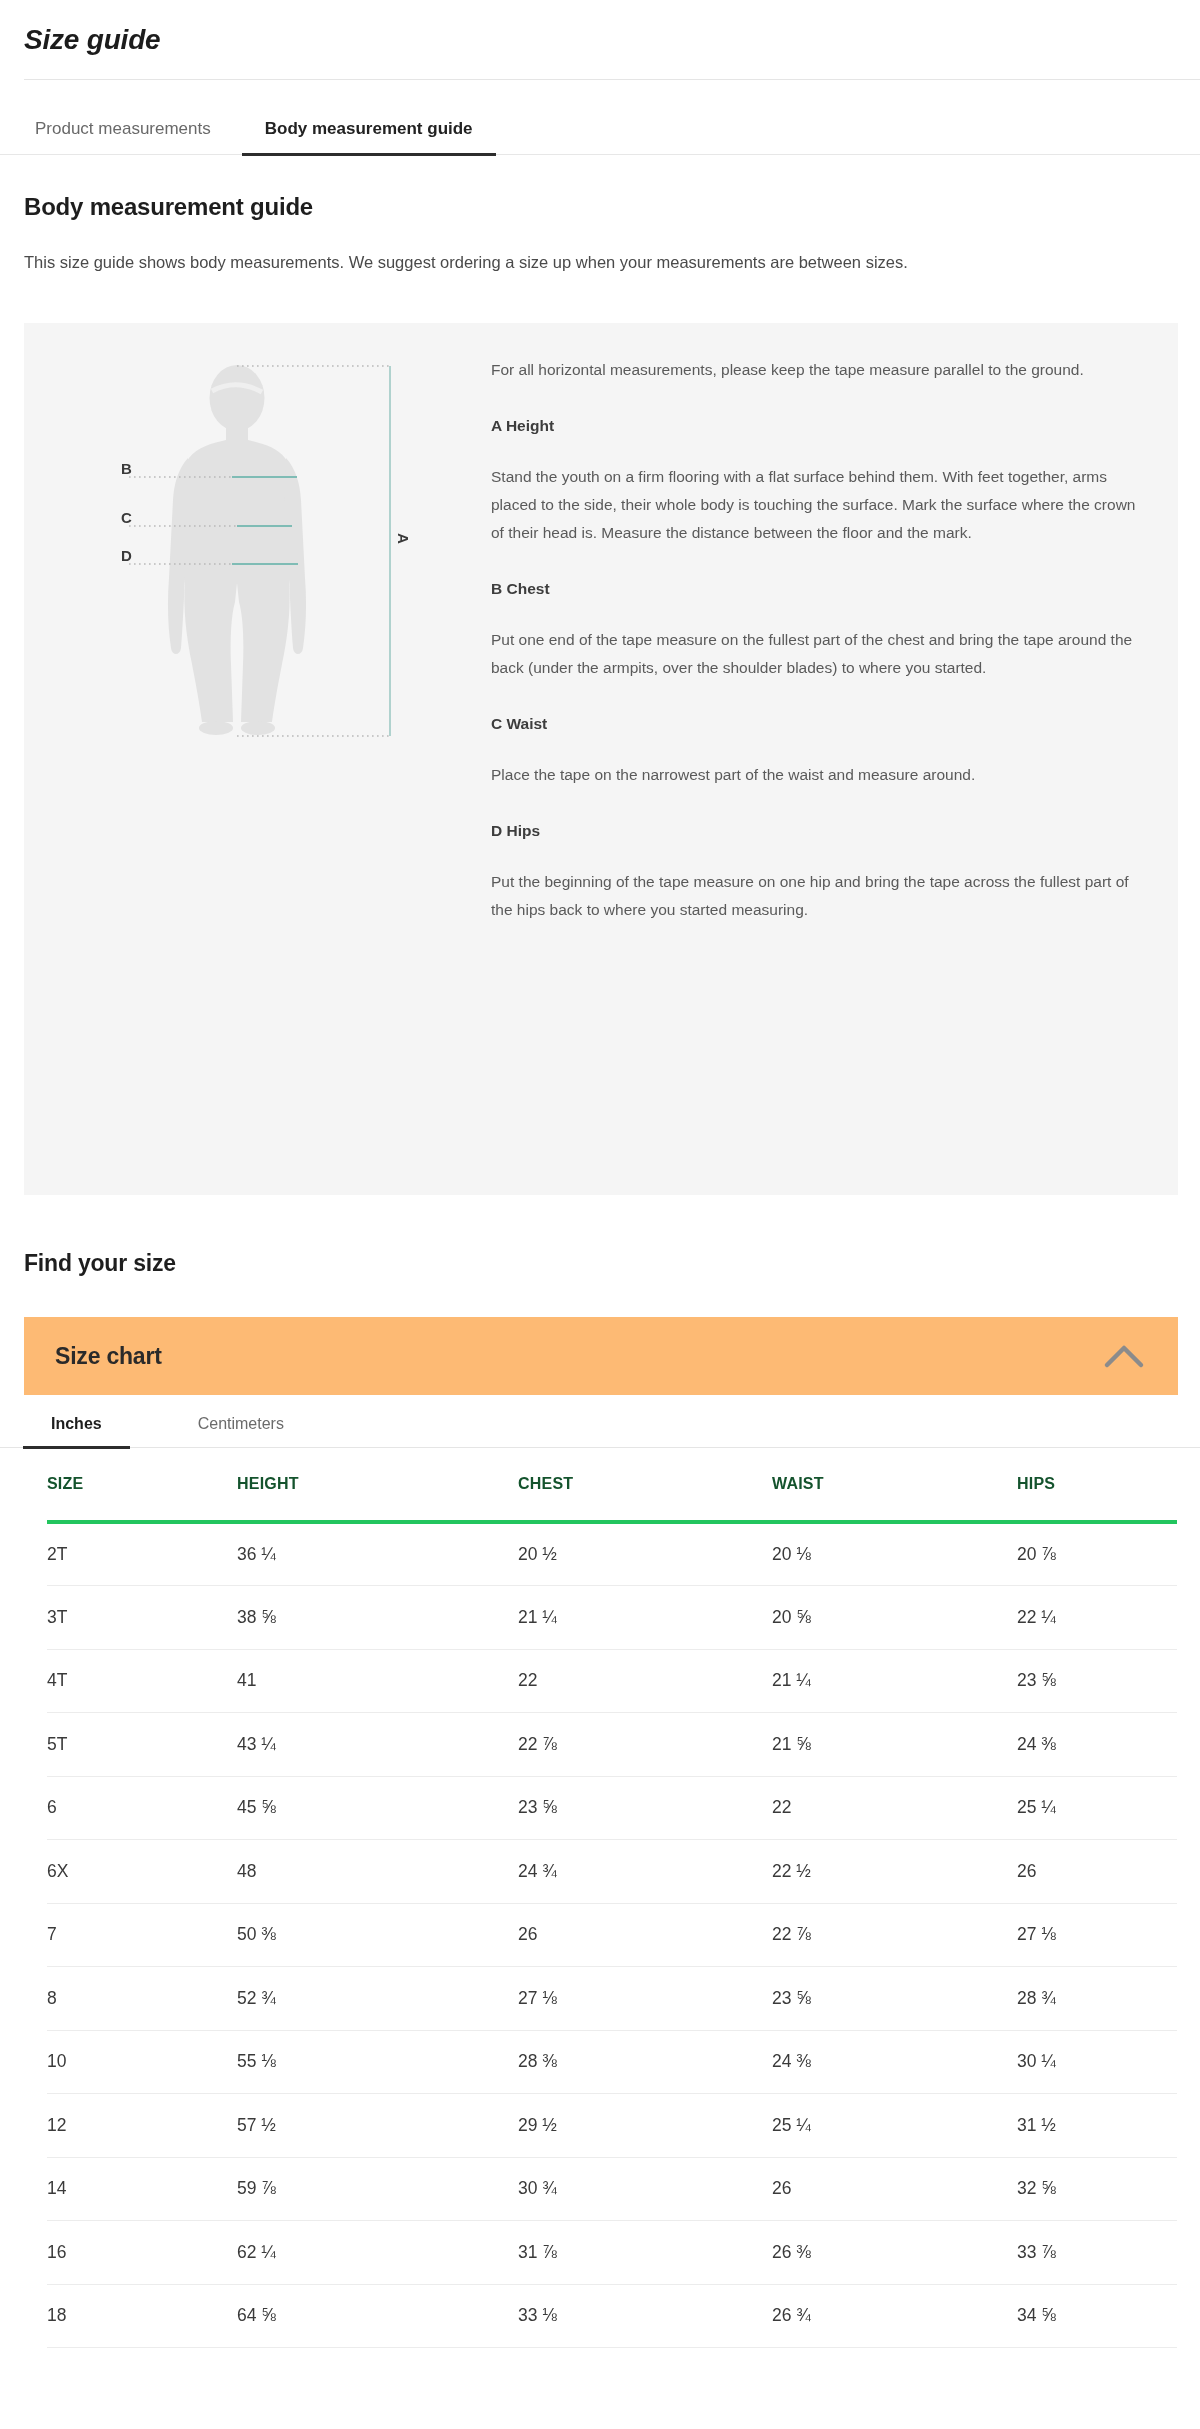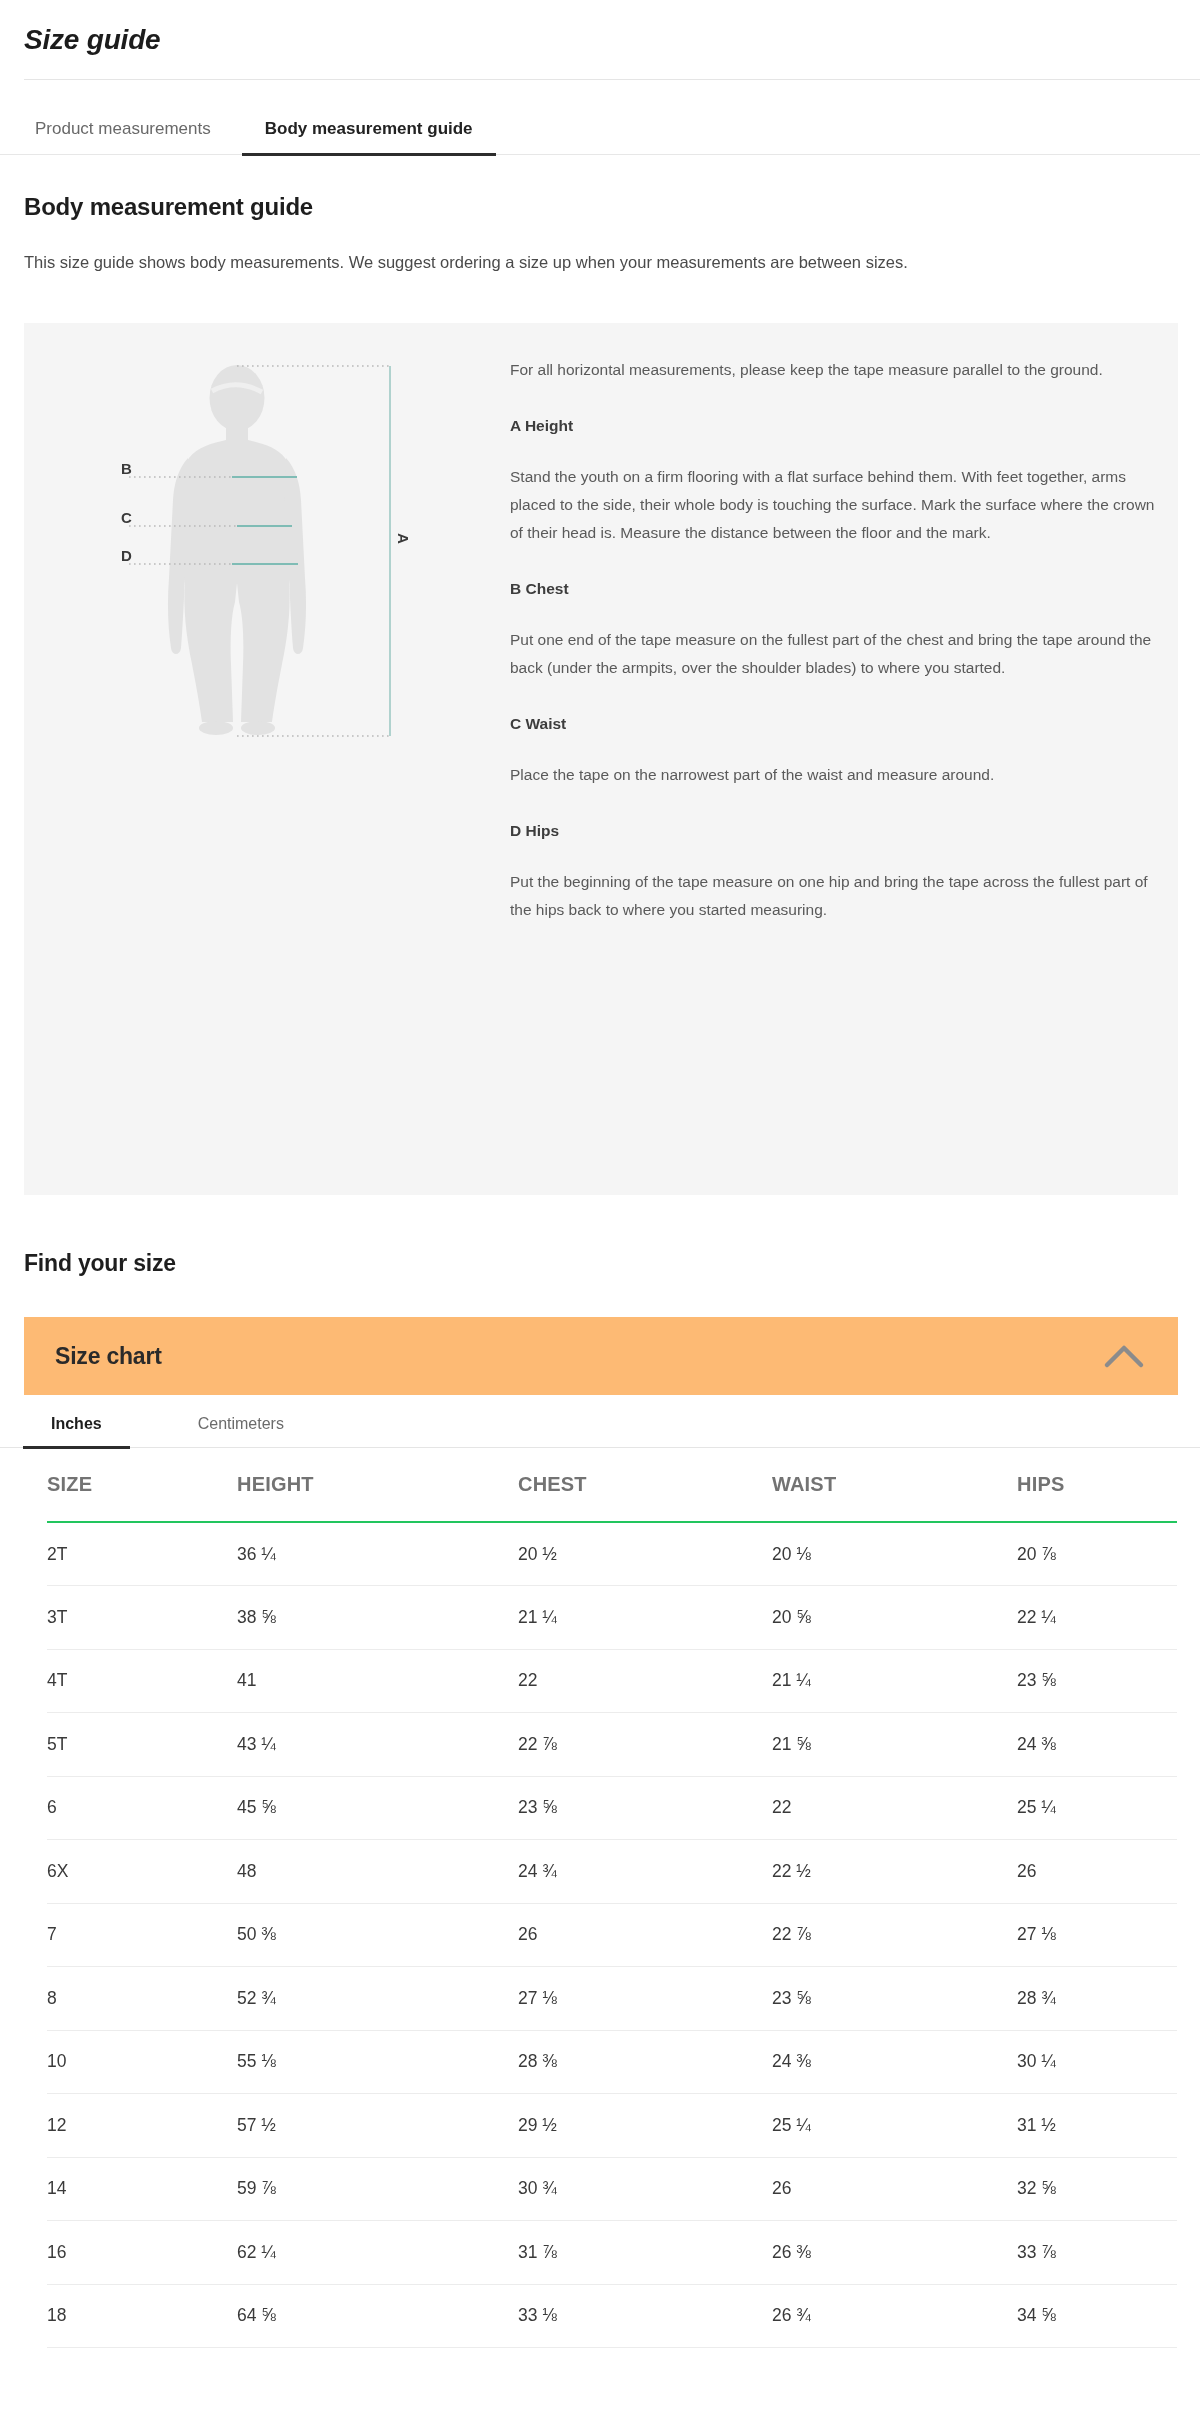--- a/index.html
+++ b/index.html
@@ -20,21 +20,21 @@
   .tab { font-size:17px; color:#696969; padding:0 23px 15px 23px; margin-right:8px; cursor:pointer; position:relative; }
   .tab.active { color:#222; font-weight:bold; }
   .tab.active:after { content:""; position:absolute; left:0; right:0; bottom:-2px; height:3px; background:#2d2d2d; }
 
   h2.section-heading { font-size:24px; font-weight:bold; color:#1e1e1e; letter-spacing:-.2px; margin:38px 0 0 24px; }
   p.intro { font-size:16.5px; color:#4a4a4a; margin:30px 24px 12px 24px; line-height:22px; }
 
   
   .panel { position:relative; margin:50px 22px 0 24px; height:872px; background:#f5f5f5; }
   .diagram { position:absolute; left:61px; top:25px; }
-  .panel-right { position:absolute; left:486px; top:33px; width:648px; }
+  .panel-right { position:absolute; left:467px; top:33px; width:648px; }
   .panel-right p { font-size:15.5px; line-height:28px; color:#5a5a5a; }
   .measure-section { margin-top:30px; }
   .measure-section h3 { font-size:15.5px; font-weight:bold; color:#3d3d3d; line-height:24px; }
   .measure-section p { margin-top:25px; }
 
   h2.find-heading { font-size:23px; font-weight:bold; color:#1e1e1e; letter-spacing:-.2px; margin:55px 0 0 24px; }
 
   
   .accordion { margin:40px 22px 0 24px; height:78px; background:#fdba74;
     display:flex; align-items:center; justify-content:space-between; padding:0 31px; cursor:pointer; }
@@ -46,22 +46,22 @@
   .utab.active { color:#1e1e1e; font-weight:bold; }
   .utab.active:after { content:""; position:absolute; left:0; right:0; bottom:-2px; height:3px; background:#2d2d2d; }
 
   
   table.size-table { width:1130px; margin-left:47px; border-collapse:collapse; table-layout:fixed; }
   table.size-table col.c1 { width:190px; }
   table.size-table col.c2 { width:281px; }
   table.size-table col.c3 { width:254px; }
   table.size-table col.c4 { width:245px; }
   table.size-table col.c5 { width:160px; }
-  table.size-table th { height:74px; text-align:left; vertical-align:middle; font-size:20px;
-    font-weight:bold; color:#737373; letter-spacing:.2px; border-bottom:2px solid #22c55e; }
+  table.size-table th { height:74px; text-align:left; vertical-align:middle; font-size:16px;
+    font-weight:bold; color:#14532d; letter-spacing:.2px; border-bottom:4px solid #22c55e; }
   table.size-table td { height:63.5px; vertical-align:middle; font-size:17.5px; color:#3a3a3a;
     border-bottom:1px solid #ececec; }
 
   svg text.dlabel { font-family:"Liberation Sans","DejaVu Sans",sans-serif; font-size:15px; font-weight:bold; fill:#3a3a3a; letter-spacing:1px; }
 </style>
 </head>
 <body>
 
 <div class="page">
 

